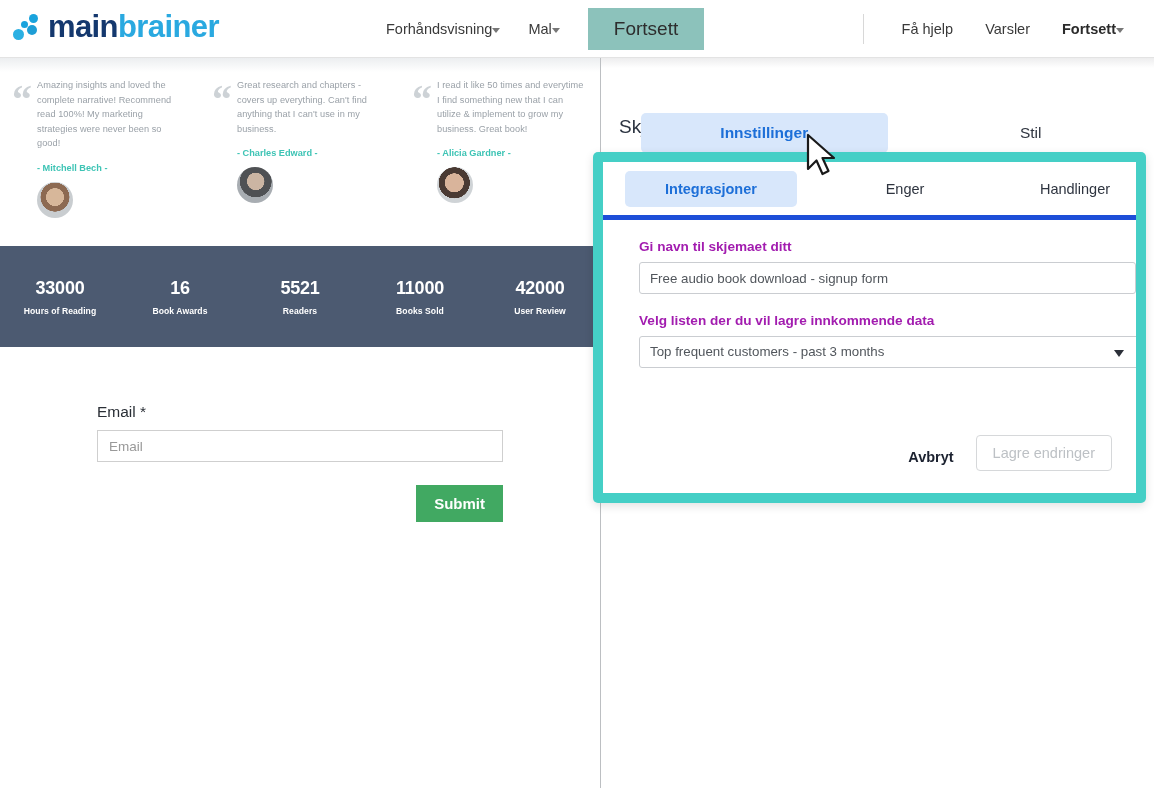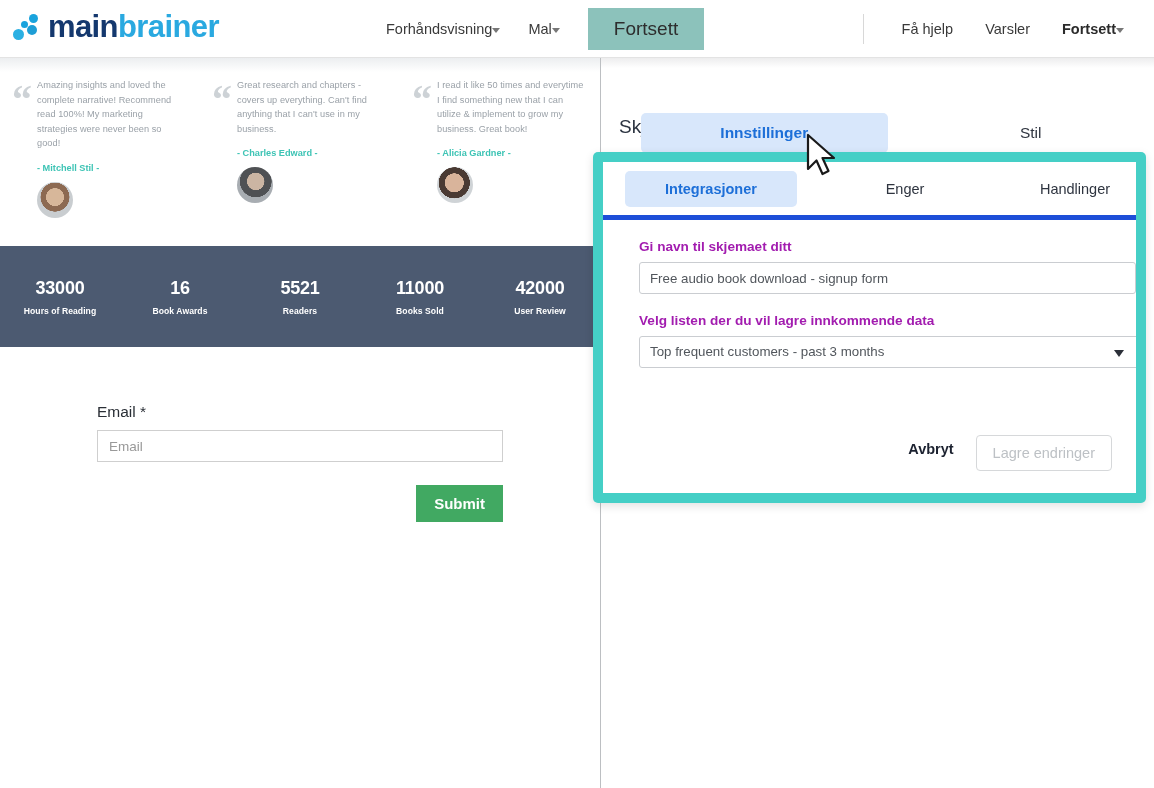--- a/index.html
+++ b/index.html
@@ -191,21 +191,21 @@
     background: #fff; font-size: 13.3px; color: #51565c;
     padding: 0 10px; line-height: 30px;
   }
   .sel-caret {
     position: absolute; right: 12px; top: 14px;
     width: 0; height: 0; border-left: 5px solid transparent;
     border-right: 5px solid transparent; border-top: 7px solid #2c3039;
   }
   .modal-actions {
     position: absolute; right: 24px; bottom: 22px;
-    display: flex; align-items: flex-start; gap: 18px; margin-left: 21px;
+    display: flex; align-items: flex-end; gap: 18px; margin-left: 21px;
   }
   .btn-cancel {
     background: none; border: none; font-size: 14.5px; font-weight: bold;
     color: #1c2230; cursor: pointer; padding: 6px 4px;
     font-family: "Liberation Sans", sans-serif;
   }
   .btn-save {
     background: #ffffff; border: 1px solid #d6d8da; border-radius: 4px;
     color: #bdc1c5; font-size: 14.5px; padding: 9px 16px; cursor: default;
     font-family: "Liberation Sans", sans-serif;
@@ -261,21 +261,21 @@
   </div>
 
   <div class="preview">
     <div class="preview-top-shade"></div>
 
     <div class="testimonials">
 
       <div class="tcard">
         <span class="quote-mark">“</span>
         <div class="tbody">Amazing insights and loved the complete narrative! Recommend read 100%! My marketing strategies were never been so good!</div>
-        <div class="tauthor">- Mitchell Stil -</div>
+        <div class="tauthor">- Mitchell Bech -</div>
         <div class="tavatar av-a"></div>
       </div>
 
       <div class="tcard">
         <span class="quote-mark">“</span>
         <div class="tbody">Great research and chapters - covers up everything. Can't find anything that I can't use in my business.</div>
         <div class="tauthor">- Charles Edward -</div>
         <div class="tavatar av-b"></div>
       </div>
 

